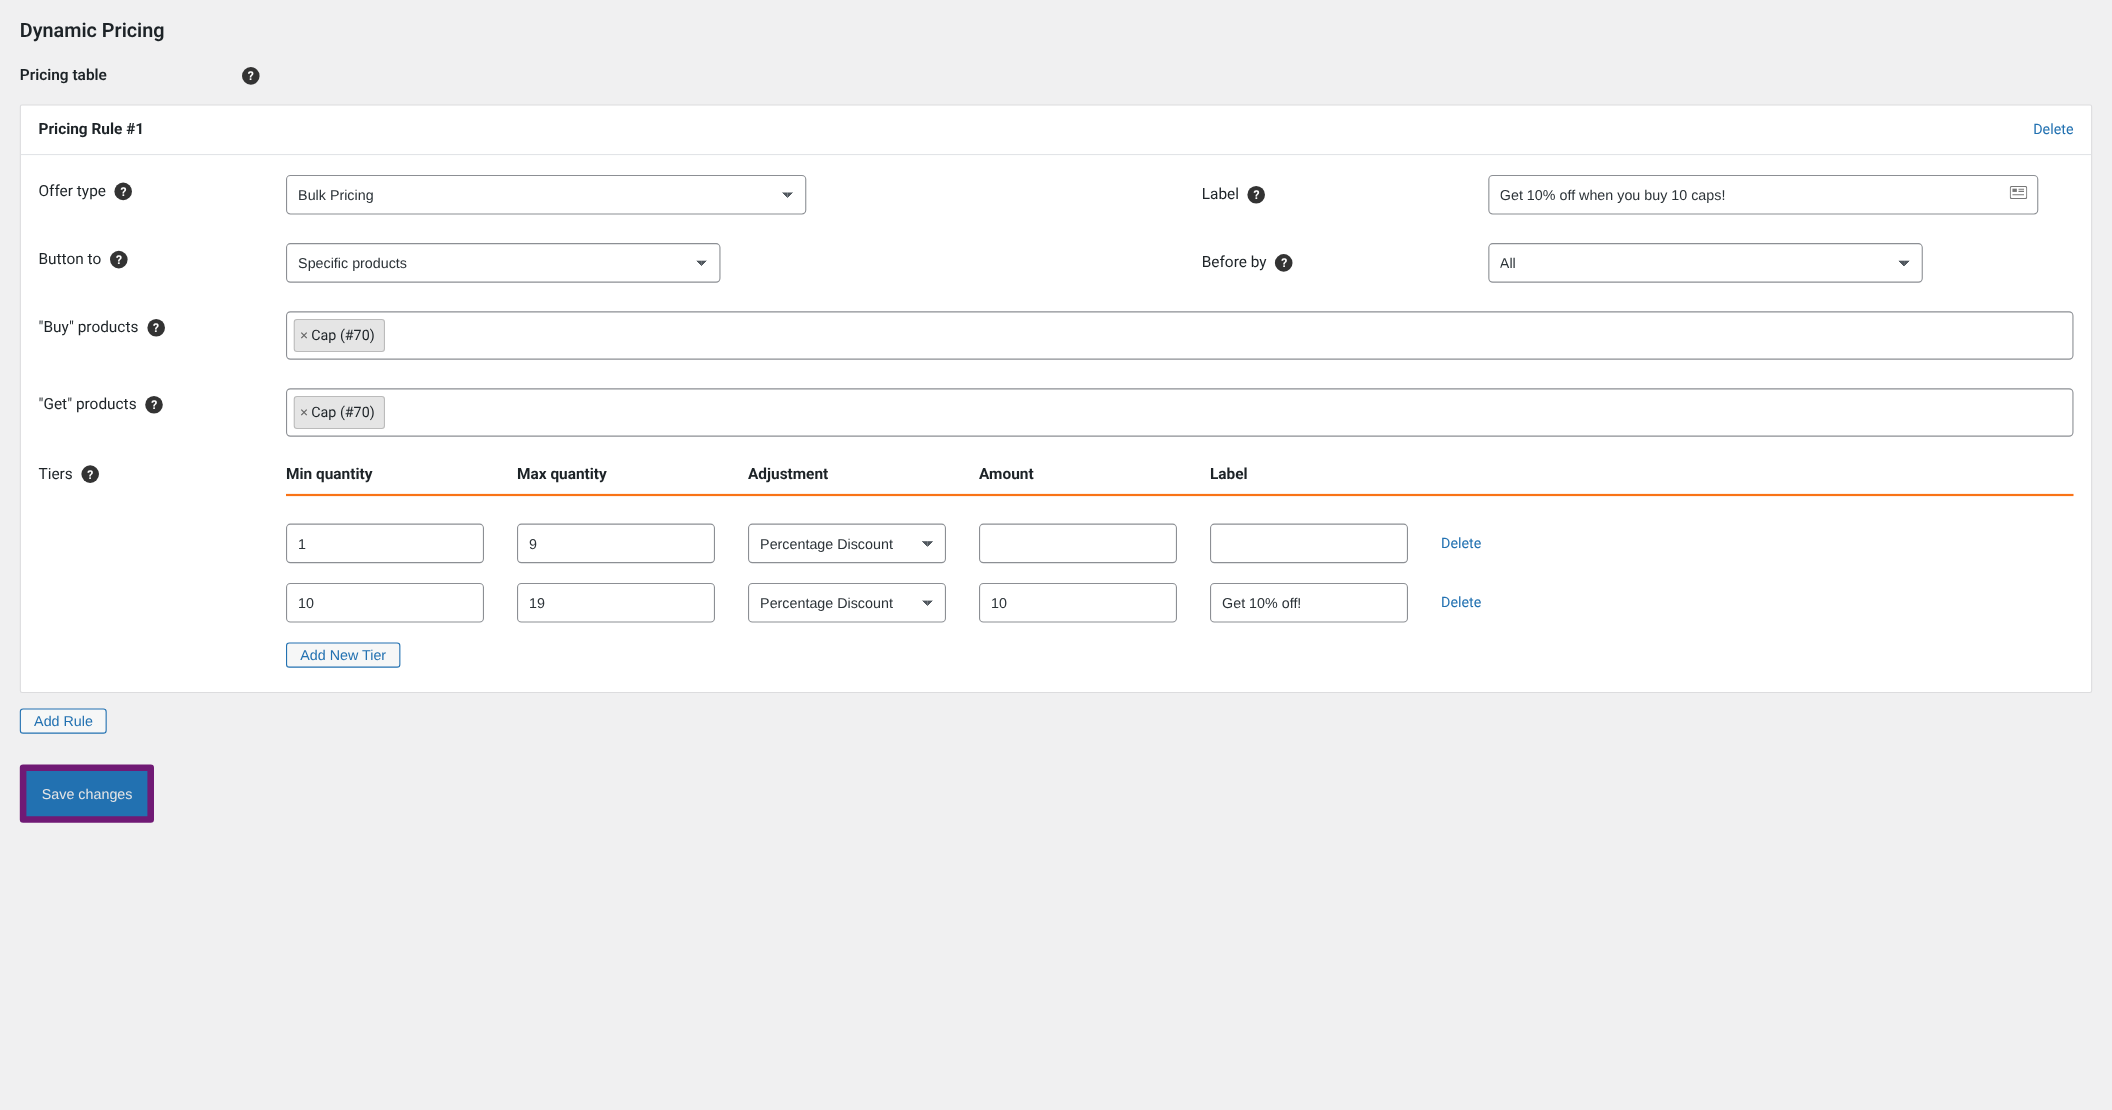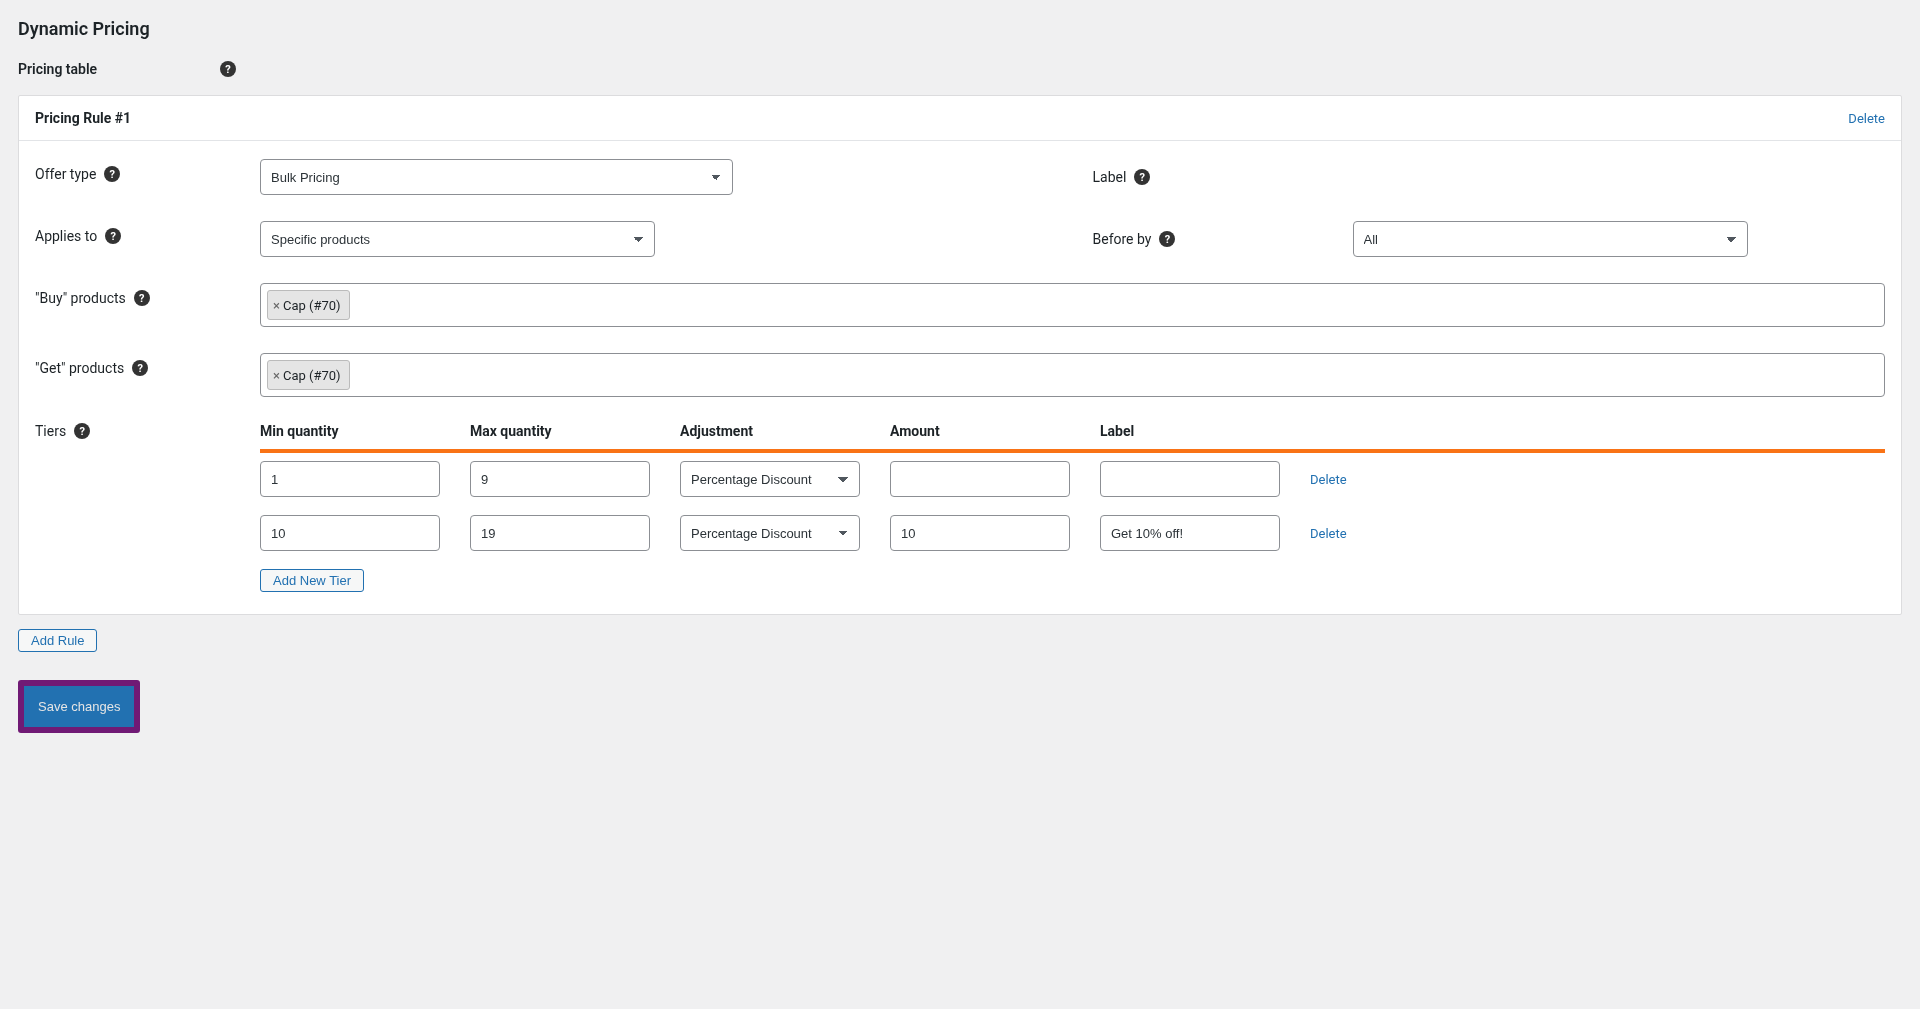--- a/index.html
+++ b/index.html
@@ -144,23 +144,23 @@
   top: 50%;
   transform: translateY(-50%);
   color: #777;
 }
 
 .tiers-table { width: 100%; }
 .tiers-head {
   display: grid;
   grid-template-columns: 210px 210px 210px 210px 210px 100px;
   gap: 0;
-  border-bottom: 4px solid #f97316;
+  border-bottom: 2px solid #f97316;
   padding-bottom: 10px;
-  margin-bottom: 8px;
+  margin-bottom: 25px;
 }
 .tiers-head > div { font-weight: 700; font-size: 14px; }
 .tier-row {
   display: grid;
   grid-template-columns: 210px 210px 210px 210px 210px 100px;
   align-items: center;
   margin-bottom: 18px;
 }
 .tier-row input.styled, .tier-row select.styled { width: 180px; }
 .tier-row .del { color: #2271b1; cursor: pointer; }
@@ -216,28 +216,40 @@
             <div class="cell">
               <select class="styled" style="width:473px">
                 <option>Bulk Pricing</option>
               </select>
             </div>
             <div class="cell">
               <div class="cell-label">
                 <span>Label</span>
                 <span class="help-inline">?</span>
               </div>
+              <div class="label-input-wrap">
+                <input class="styled" value="Get 10% off when you buy 10 caps!" style="">
+                <span class="icon-right">
+                  <svg width="16" height="12" viewBox="0 0 16 12">
+                      <rect x="0.5" y="0.5" width="15" height="11" rx="1.5" fill="none" stroke="#777"></rect>
+                      <rect x="2.5" y="2.5" width="4" height="3" fill="#777"></rect>
+                      <line x1="8" y1="3" x2="13" y2="3" stroke="#777"></line>
+                      <line x1="8" y1="5" x2="13" y2="5" stroke="#777"></line>
+                      <line x1="2.5" y1="8" x2="13" y2="8" stroke="#777"></line>
+                    </svg>
+                </span>
+              </div>
             </div>
           </div>
         </div>
       </div>
 
       <div class="form-row">
         <div class="lbl-col">
-          <span>Applies to</span>
+          <span>Button to</span>
           <span class="help-inline">?</span>
         </div>
         <div class="ctrl-col">
           <div class="two-col">
             <div class="cell">
               <select class="styled" style="width:395px">
                 <option>Specific products</option>
               </select>
             </div>
             <div class="cell">

